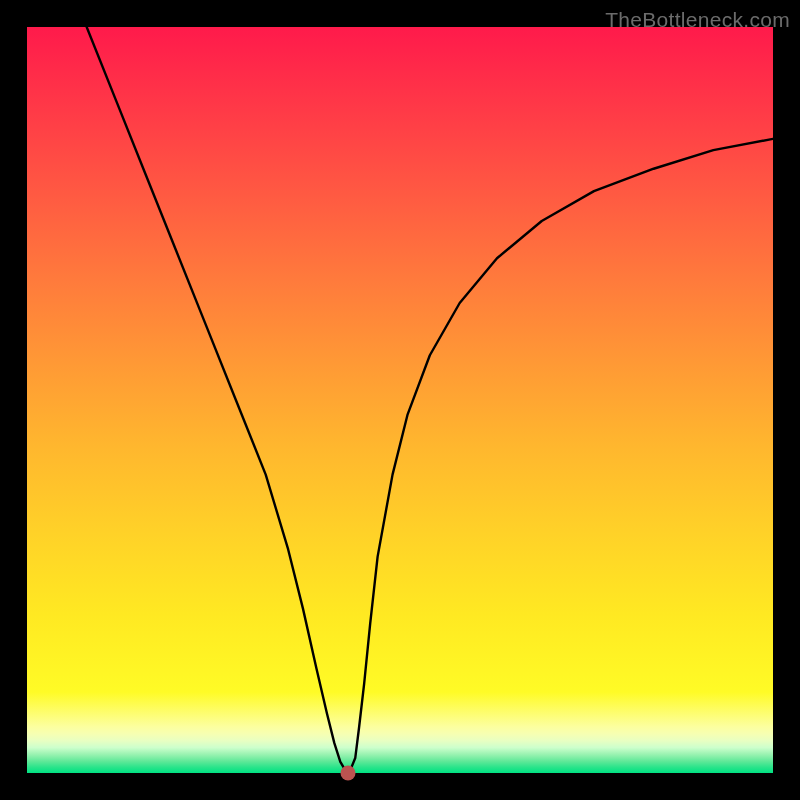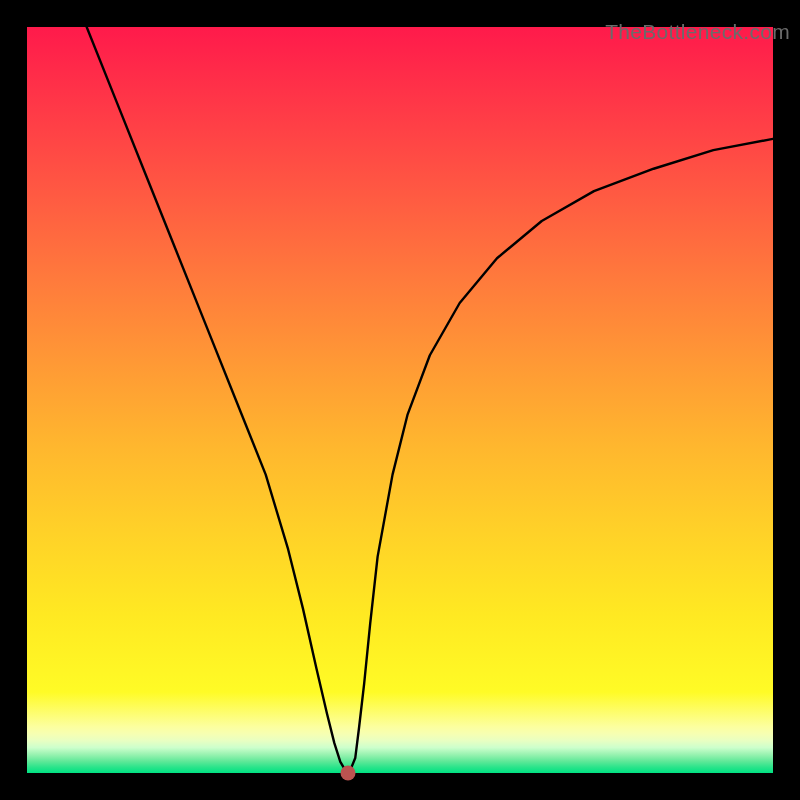--- a/index.html
+++ b/index.html
@@ -64,21 +64,21 @@
   }
   .curve {
     position: absolute;
     left: 0;
     top: 0;
     width: 746px;
     height: 746px;
   }
   .watermark {
     position: absolute;
-    top: 20px;
+    top: 8px;
     right: 10px;
     color: #6b6b6b;
     font-size: 21px;
     letter-spacing: 0.3px;
     pointer-events: none;
   }
   .dot {
     position: absolute;
     width: 15px;
     height: 15px;

